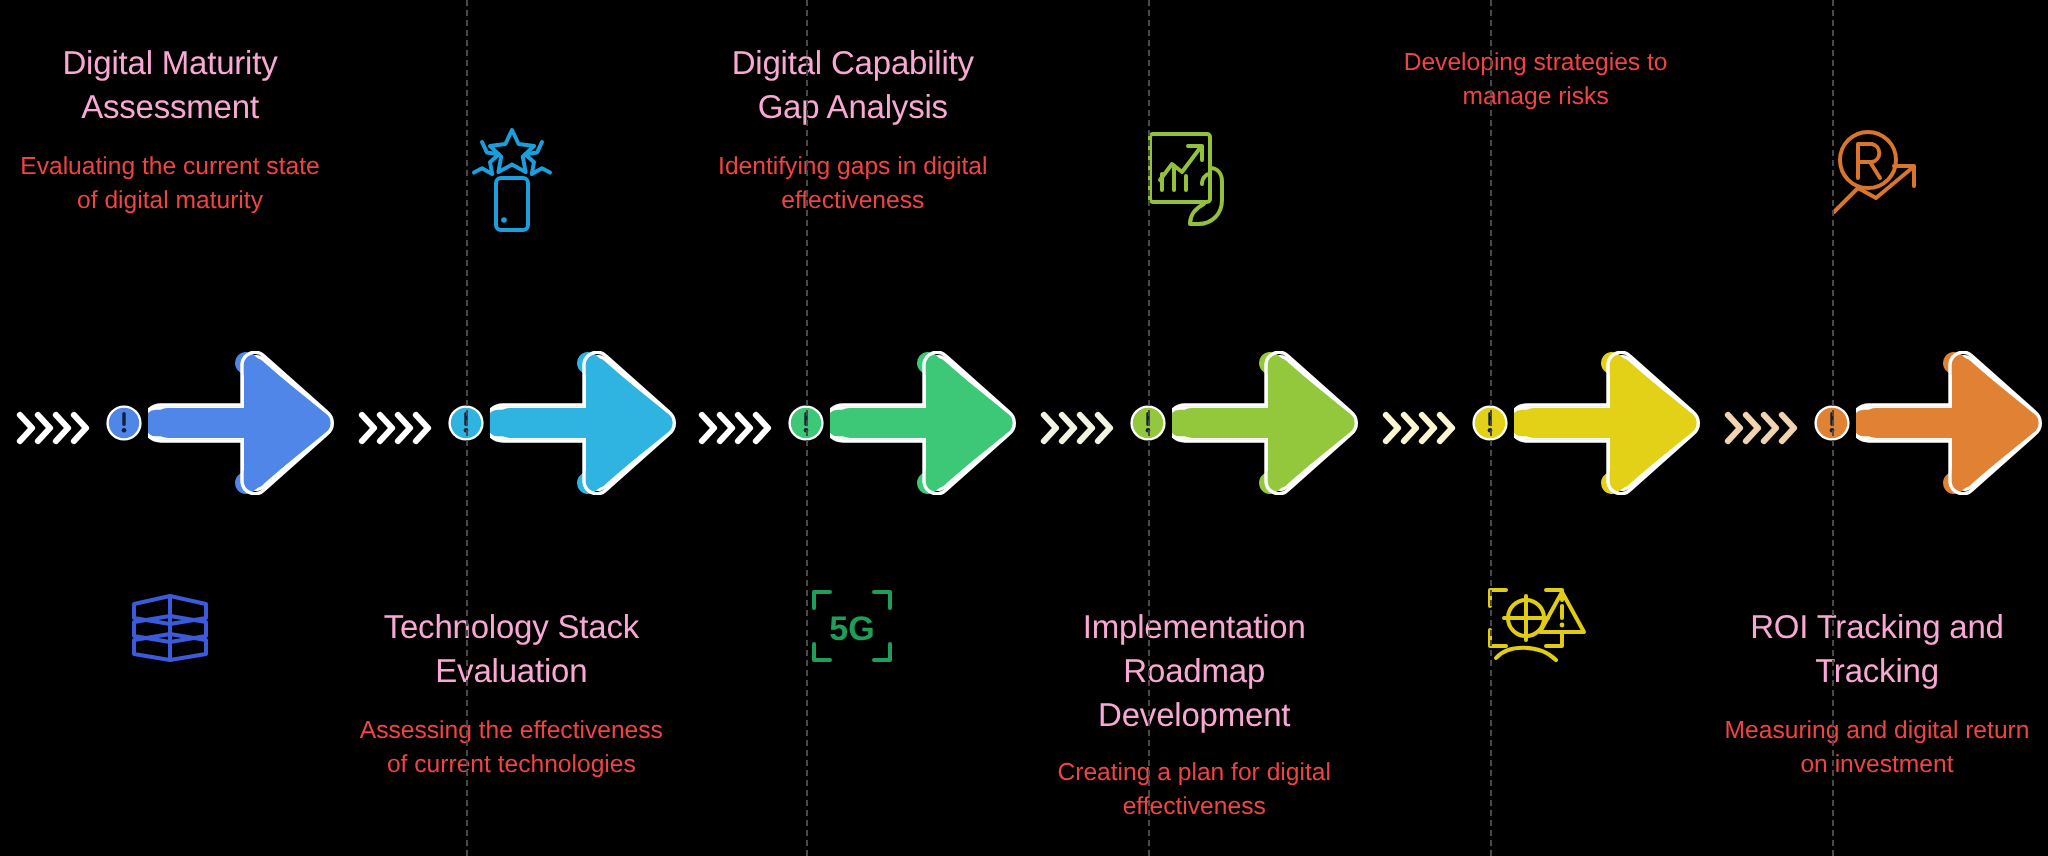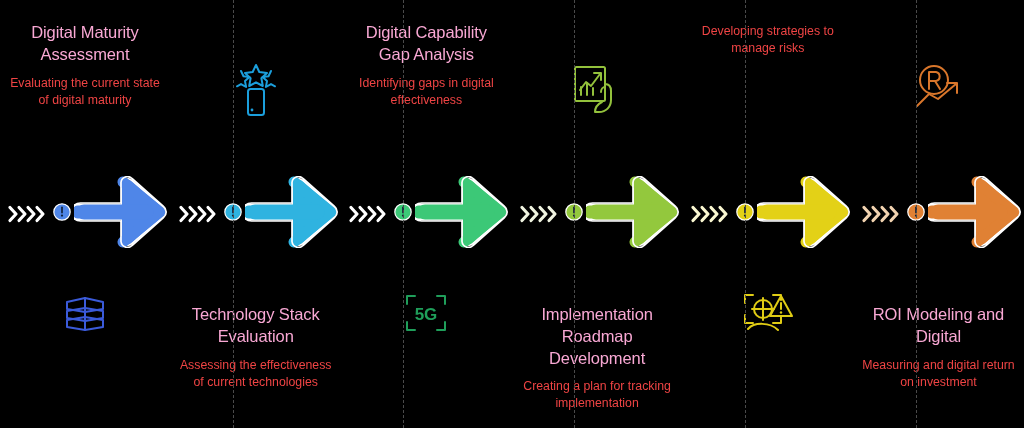--- a/index.html
+++ b/index.html
@@ -220,21 +220,21 @@
             <path d="M48 9 L48 28.5 L48 43.5 L48 63 L84 36 Z" fill="#3cc877" stroke="none"></path>
             <path d="M49 6 L86 36 L49 66" fill="none" stroke="#3cc877" stroke-width="11" stroke-linejoin="round" stroke-linecap="round"></path>
             <path d="M10 36 L72 36" stroke="#3cc877" stroke-width="15" stroke-linecap="round"></path>
             <path d="M47 6.5 A6.5 6.5 0 0 1 58 2.5 L89.5 30.5 A7 7 0 0 1 89.5 41.5 L58 69.5 A6.5 6.5 0 0 1 47 65.5 L47 45 L6.5 45 A9 9 0 0 1 6.5 27 L47 27 Z" fill="none" stroke="#ffffff" stroke-width="1.7" stroke-linejoin="round"></path>
           </svg></div>
       </div>
     </div>
     <div class="col" style="left: 512.1px;">
       <div class="txtblock bot">
         <div class="title">Implementation Roadmap Development</div>
-        <div class="desc">Creating a plan for tracking implementation</div>
+        <div class="desc">Creating a plan for digital effectiveness</div>
       </div>
       <div class="iconwrap top">
         <svg width="56" height="56" viewBox="0 0 56 56">
           <rect stroke="#93c13c" fill="none" stroke-width="2" stroke-linecap="round" stroke-linejoin="round" x="6" y="5" width="30" height="34" rx="1.5"></rect>
           <path stroke="#93c13c" fill="none" stroke-width="2" stroke-linecap="round" stroke-linejoin="round" d="M12 33 L12 25 M18 33 L18 21 M24 33 L24 26"></path>
           <path stroke="#93c13c" fill="none" stroke-width="2" stroke-linecap="round" stroke-linejoin="round" d="M11 28 L17 20 L22 24 L31 12"></path>
           <path stroke="#93c13c" fill="none" stroke-width="2" stroke-linecap="round" stroke-linejoin="round" d="M25 11 L32 11 L32 18"></path>
           <path stroke="#93c13c" fill="none" stroke-width="2" stroke-linecap="round" stroke-linejoin="round" d="M36 22 C40 22 42 25 42 29 L42 38 C42 45 37 50 30 50 L26 50 C26 45 29 42 33 40"></path>
           <path stroke="#93c13c" fill="none" stroke-width="2" stroke-linecap="round" stroke-linejoin="round" d="M36 26 L36 33 M32 30 C32 27 34 25 36 25"></path>
         </svg>
@@ -295,21 +295,21 @@
             <path d="M4 28.5 L48 28.5 L48 9 A6 6 0 0 1 58.4 4.8 L88.5 31.2 A6.4 6.4 0 0 1 88.5 40.8 L58.4 67.2 A6 6 0 0 1 48 63 L48 43.5 L4 43.5 A7.5 7.5 0 0 1 4 28.5 Z" fill="#e3d117" stroke="#ffffff" stroke-width="1.8" stroke-linejoin="round"></path>
             <path d="M48 9 L48 28.5 L48 43.5 L48 63 L84 36 Z" fill="#e3d117" stroke="none"></path>
             <path d="M49 6 L86 36 L49 66" fill="none" stroke="#e3d117" stroke-width="11" stroke-linejoin="round" stroke-linecap="round"></path>
             <path d="M10 36 L72 36" stroke="#e3d117" stroke-width="15" stroke-linecap="round"></path>
             <path d="M47 6.5 A6.5 6.5 0 0 1 58 2.5 L89.5 30.5 A7 7 0 0 1 89.5 41.5 L58 69.5 A6.5 6.5 0 0 1 47 65.5 L47 45 L6.5 45 A9 9 0 0 1 6.5 27 L47 27 Z" fill="none" stroke="#ffffff" stroke-width="1.7" stroke-linejoin="round"></path>
           </svg></div>
       </div>
     </div>
     <div class="col" style="left: 853.5px;">
       <div class="txtblock bot">
-        <div class="title">ROI Modeling and Digital</div>
+        <div class="title">ROI Tracking and Tracking</div>
         <div class="desc">Measuring and digital return on investment</div>
       </div>
       <div class="iconwrap top">
         <svg width="56" height="52" viewBox="0 0 56 52">
           <circle stroke="#d9762b" fill="none" stroke-width="2" stroke-linecap="round" stroke-linejoin="round" cx="23" cy="18" r="14"></circle>
           <path stroke="#d9762b" fill="none" stroke-width="2" stroke-linecap="round" stroke-linejoin="round" d="M18 27 L18 10 L25 10 A4.6 4.6 0 0 1 25 19 L18 19 M24 19 L29 27"></path>
           <path stroke="#d9762b" fill="none" stroke-width="2" stroke-linecap="round" stroke-linejoin="round" d="M6 44 L18 32 L27 37 L45 22"></path>
           <path stroke="#d9762b" fill="none" stroke-width="2" stroke-linecap="round" stroke-linejoin="round" d="M36 21 L46 21 L46 31"></path>
         </svg>
       </div>

